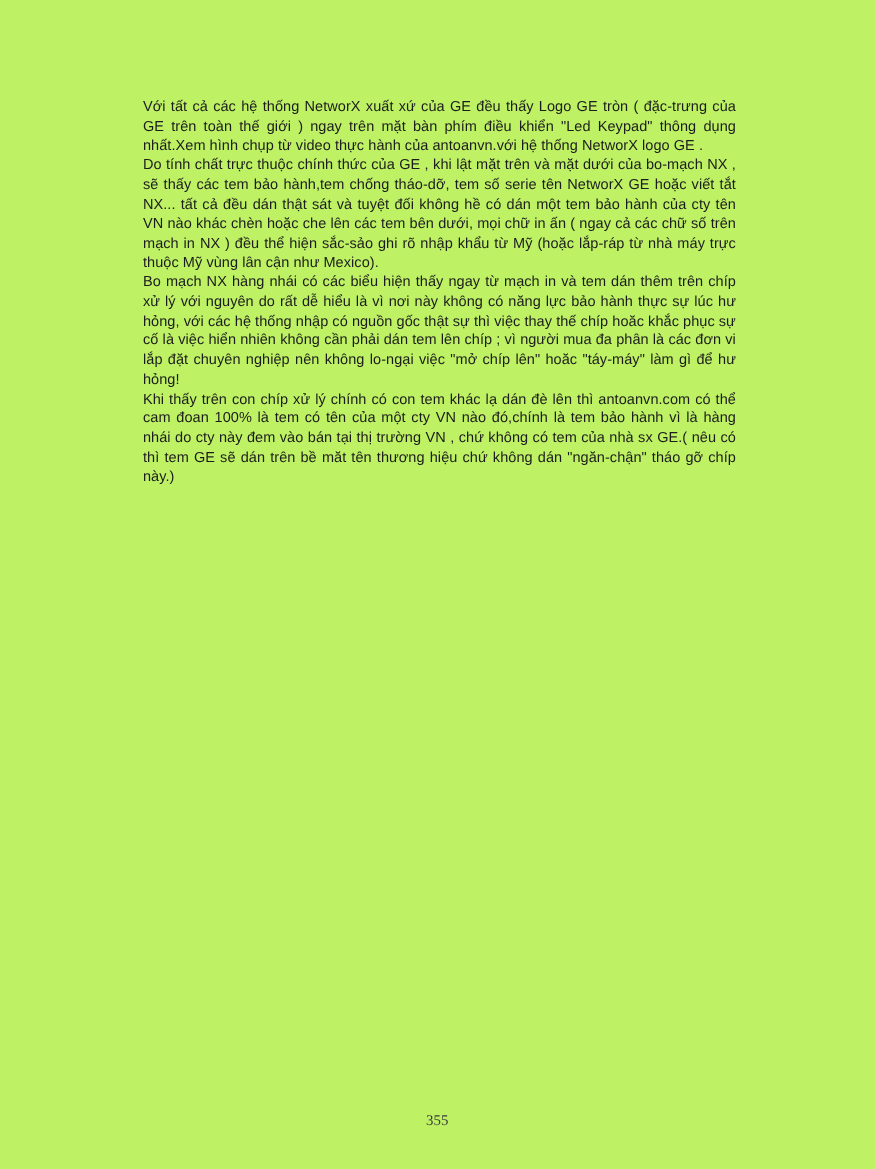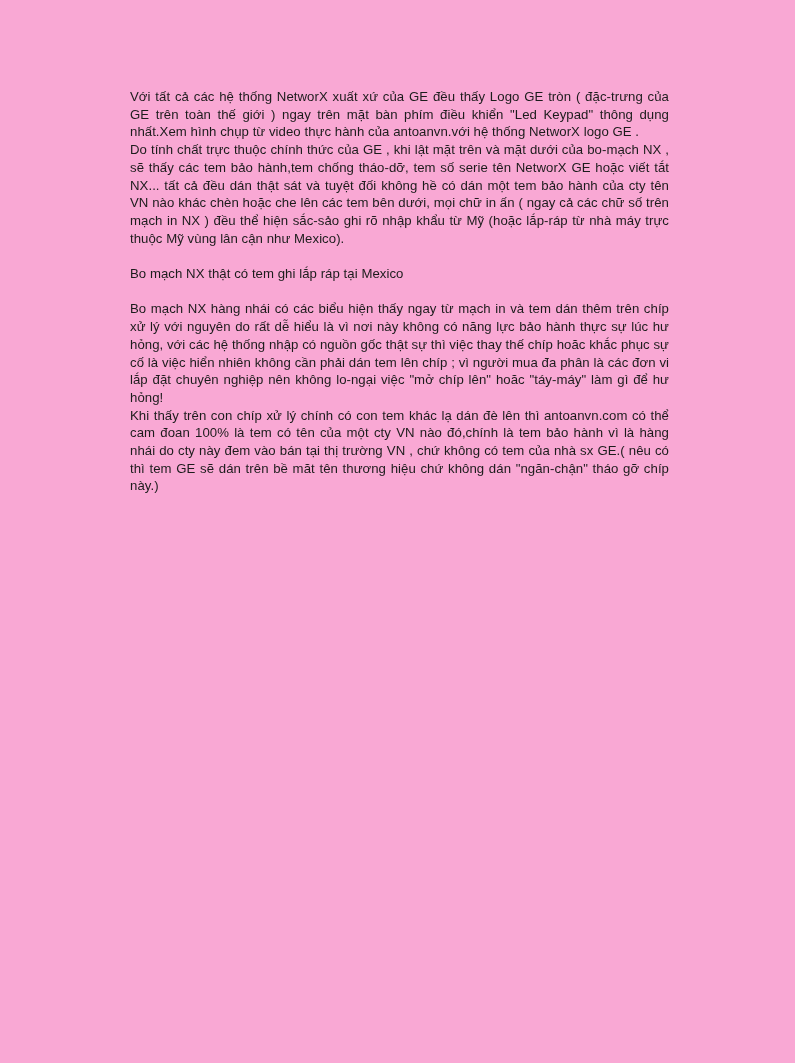--- a/index.html
+++ b/index.html
@@ -4,21 +4,21 @@
 <style>
   html, body {
     margin: 0;
     padding: 0;
     background: #ffffff;
   }
   .page {
     position: relative;
     width: 795px;
     height: 1063px;
-    background: #f9a8d4;
+    background: #bef264;
     font-family: "Liberation Sans", sans-serif;
     color: #1c1c1c;
     overflow: hidden;
   }
   .text-block {
     position: absolute;
     left: 130px;
     top: 88px;
     width: 539px;
     font-size: 13.2px;
@@ -49,17 +49,17 @@
     color: #3a3a3a;
   }
 </style>
 </head>
 <body>
 
 <div class="page">
   <div class="text-block">
     <p>Với tất cả các hệ thống NetworX xuất xứ của GE đều thấy Logo GE tròn ( đặc-trưng của GE trên toàn thế giới ) ngay trên mặt bàn phím điều khiển "Led Keypad" thông dụng nhất.Xem hình chụp từ video thực hành của antoanvn.với hệ thống NetworX logo GE .</p>
     <p>Do tính chất trực thuộc chính thức của GE , khi lật mặt trên và mặt dưới của bo-mạch NX , sẽ thấy các tem bảo hành,tem chống tháo-dỡ, tem số serie tên NetworX GE hoặc viết tắt NX... tất cả đều dán thật sát và tuyệt đối không hề có dán một tem bảo hành của cty tên VN nào khác chèn hoặc che lên các tem bên dưới, mọi chữ in ấn ( ngay cả các chữ số trên mạch in NX ) đều thể hiện sắc-sảo ghi rõ nhập khẩu từ Mỹ (hoặc lắp-ráp từ nhà máy trực thuộc Mỹ vùng lân cận như Mexico).</p>
-    <p class="standalone">Bo mạch NX thật có tem ghi lắp ráp tại Mexico</p>
     <p>Bo mạch NX hàng nhái có các biểu hiện thấy ngay từ mạch in và tem dán thêm trên chíp xử lý với nguyên do rất dễ hiểu là vì nơi này không có năng lực bảo hành thực sự lúc hư hỏng, với các hệ thống nhập có nguồn gốc thật sự thì việc thay thế chíp hoăc khắc phục sự cố là việc hiển nhiên không cần phải dán tem lên chíp ; vì người mua đa phân là các đơn vi lắp đặt chuyên nghiệp nên không lo-ngại việc "mở chíp lên" hoăc "táy-máy" làm gì để hư hỏng!</p>
     <p>Khi thấy trên con chíp xử lý chính có con tem khác lạ dán đè lên thì antoanvn.com có thể cam đoan 100% là tem có tên của một cty VN nào đó,chính là tem bảo hành vì là hàng nhái do cty này đem vào bán tại thị trường VN , chứ không có tem của nhà sx GE.( nêu có thì tem GE sẽ dán trên bề măt tên thương hiệu chứ không dán "ngăn-chận" tháo gỡ chíp này.)</p>
   </div>
+  <div class="page-number">355</div>
 </div>
 
 </body></html>

